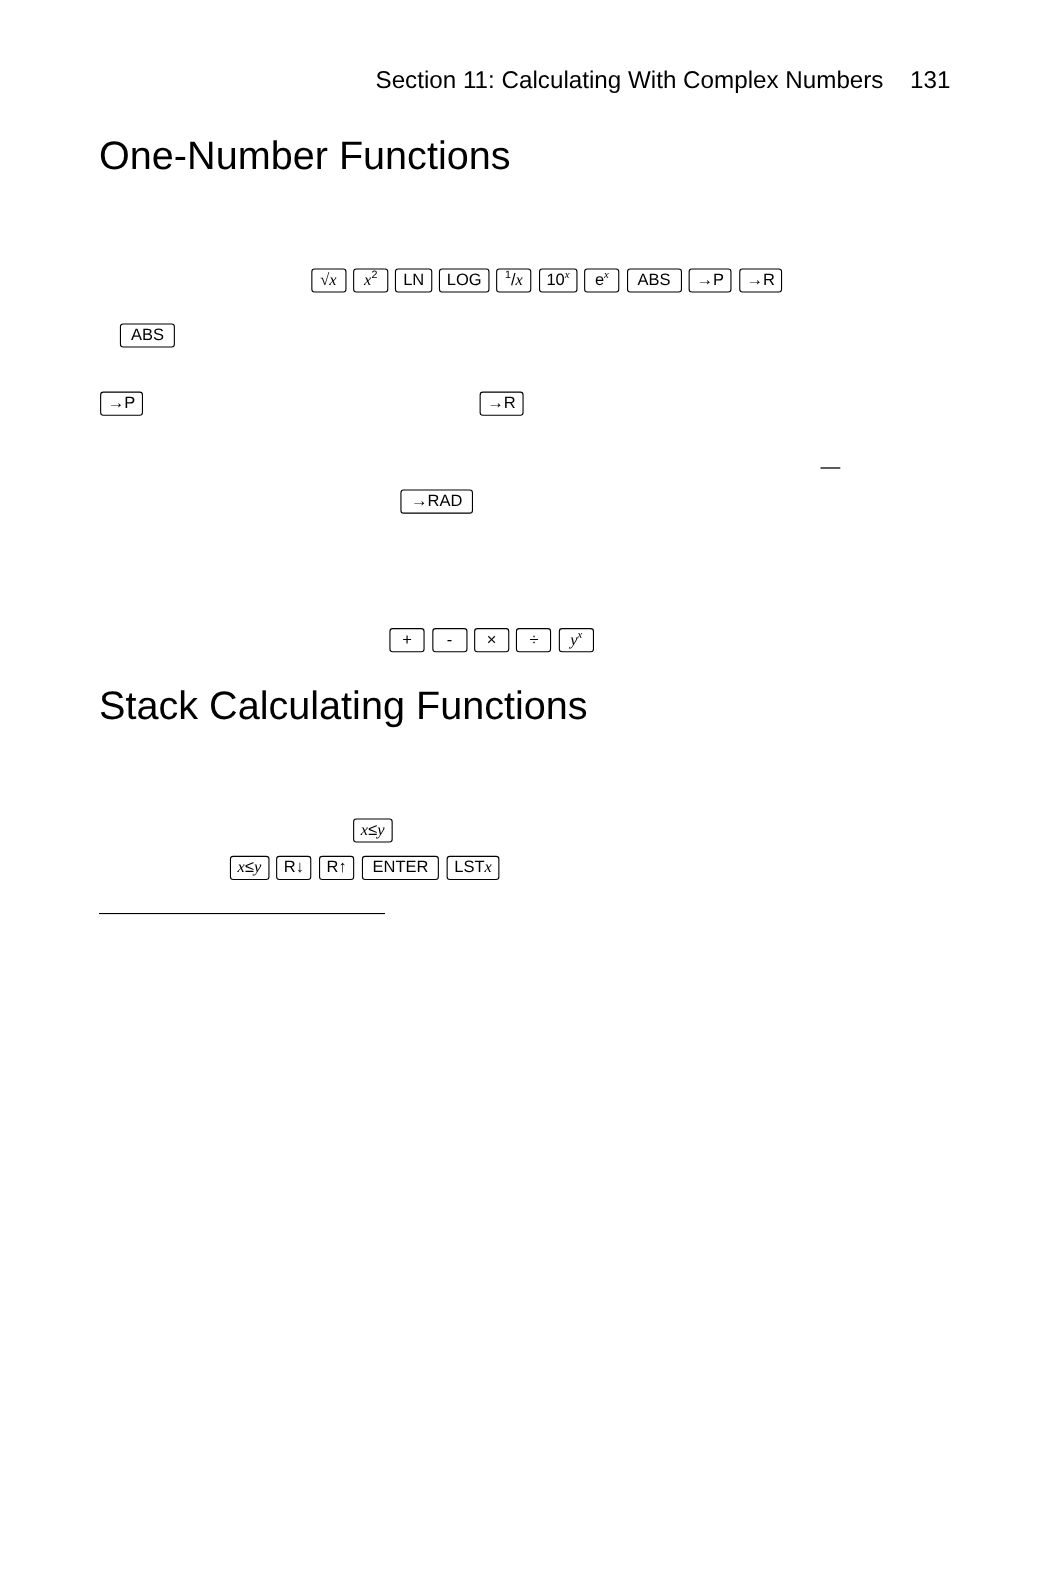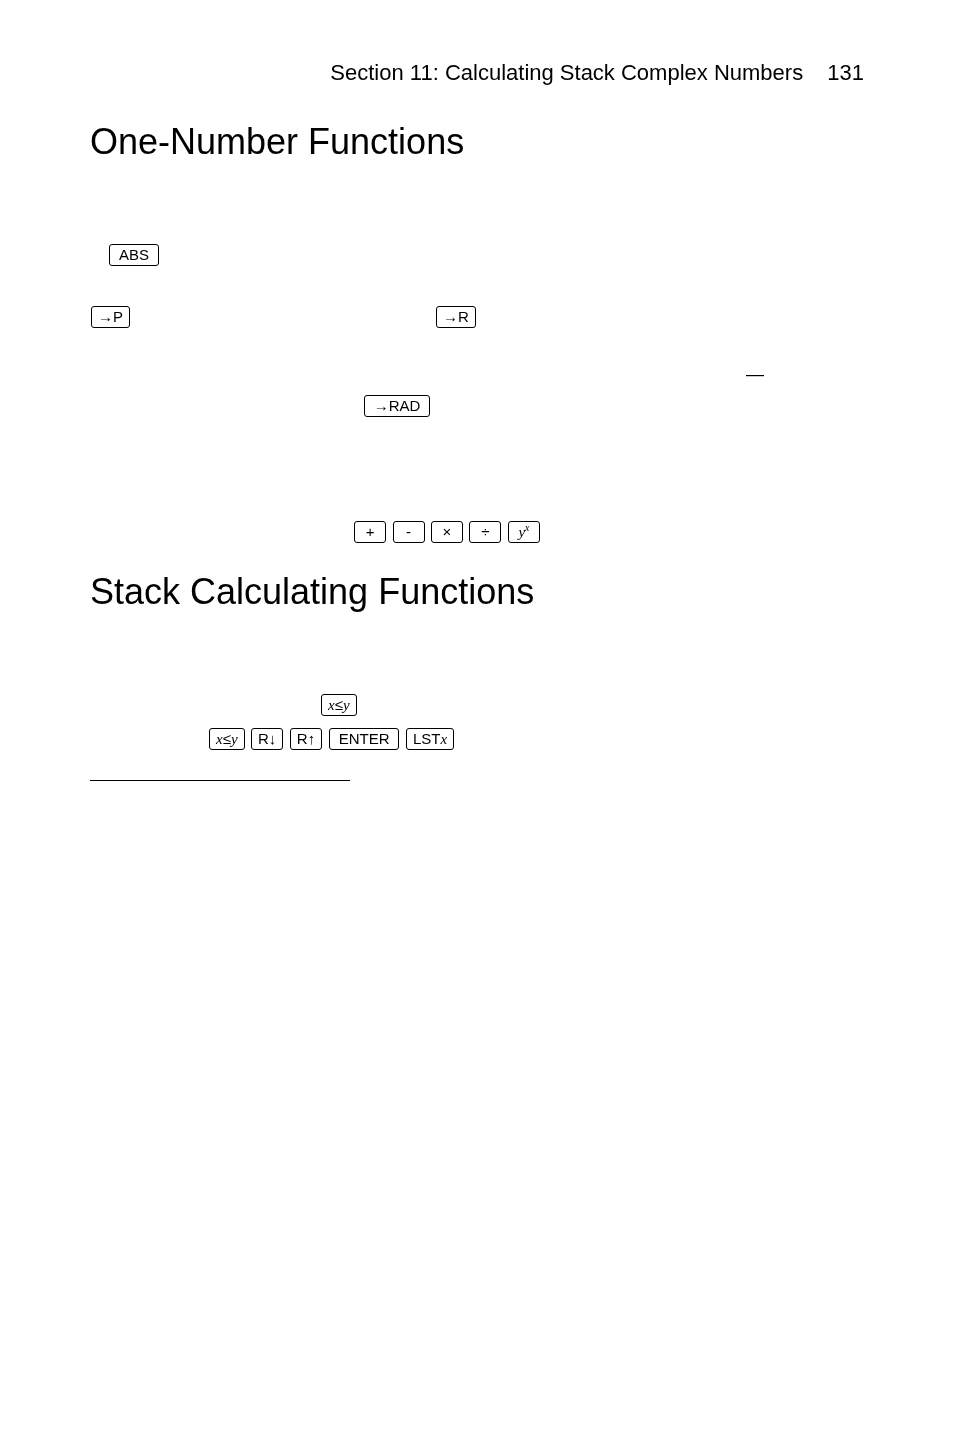--- a/index.html
+++ b/index.html
@@ -67,28 +67,40 @@
     margin: 8px 0;
   }
   sup { font-size: 0.65em; vertical-align: super; line-height:0; }
   .ital { font-style: italic; font-family: "Times New Roman", serif; }
 </style>
 </head>
 <body>
 
 <div class="page">
   <div class="header">
-    <span>Section 11: Calculating Stack Complex Numbers</span>
+    <span>Section 11: Calculating With Complex Numbers</span>
     <span class="page-num">131</span>
   </div>
 
   <h2 class="section">One-Number Functions</h2>
 
   <p>The one-number functions operate on the complex number in the X register. The trigonometric and hyperbolic functions and their inverses all work in Complex mode.</p>
 
+  <div class="keyrow" style="text-align:center; margin: 10px 0 28px 40px;">
+    <span class="key"><span class="ital">√x</span></span>
+    <span class="key"><span class="ital">x</span><sup>2</sup></span>
+    <span class="key">LN</span>
+    <span class="key">LOG</span>
+    <span class="key"><sup>1</sup>/<span class="ital">x</span></span>
+    <span class="key">10<sup class="ital">x</sup></span>
+    <span class="key">e<sup class="ital">x</sup></span>
+    <span class="key wide">ABS</span>
+    <span class="key">→P</span>
+    <span class="key">→R</span>
+  </div>
 
   <div style="margin-left:18px; margin-bottom:40px;">
     <span class="key wide">ABS</span>
   </div>
 
   <div class="row" style="margin-bottom:36px;">
     <div style="flex:0 0 345px;">
       <span class="key">→P</span>
     </div>
     <div>

